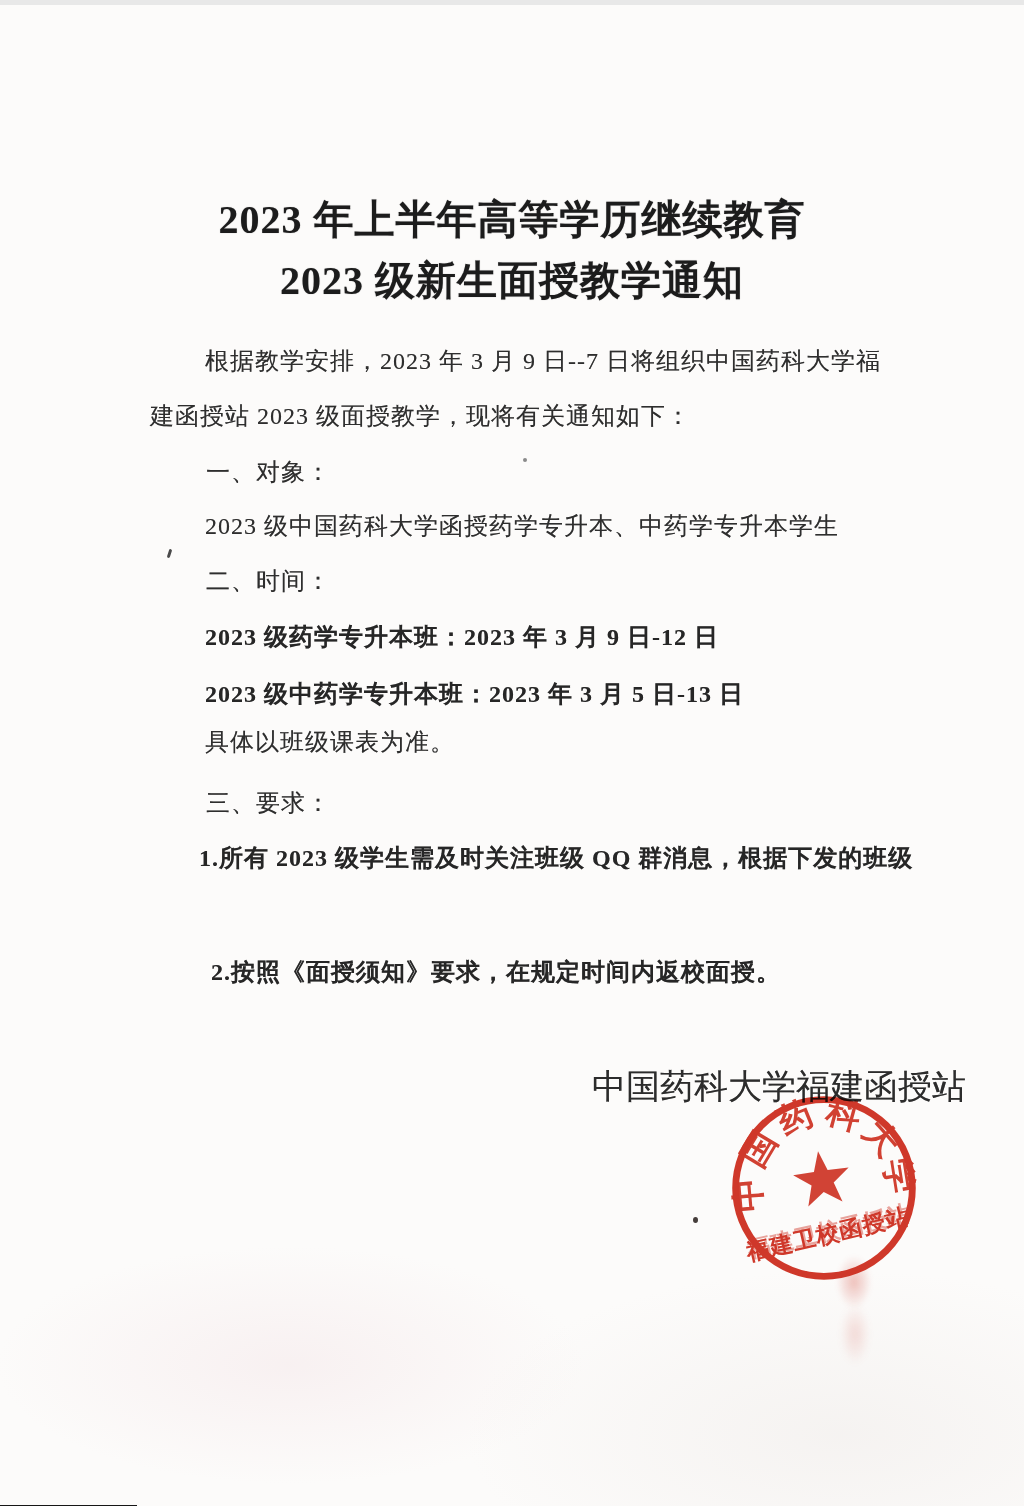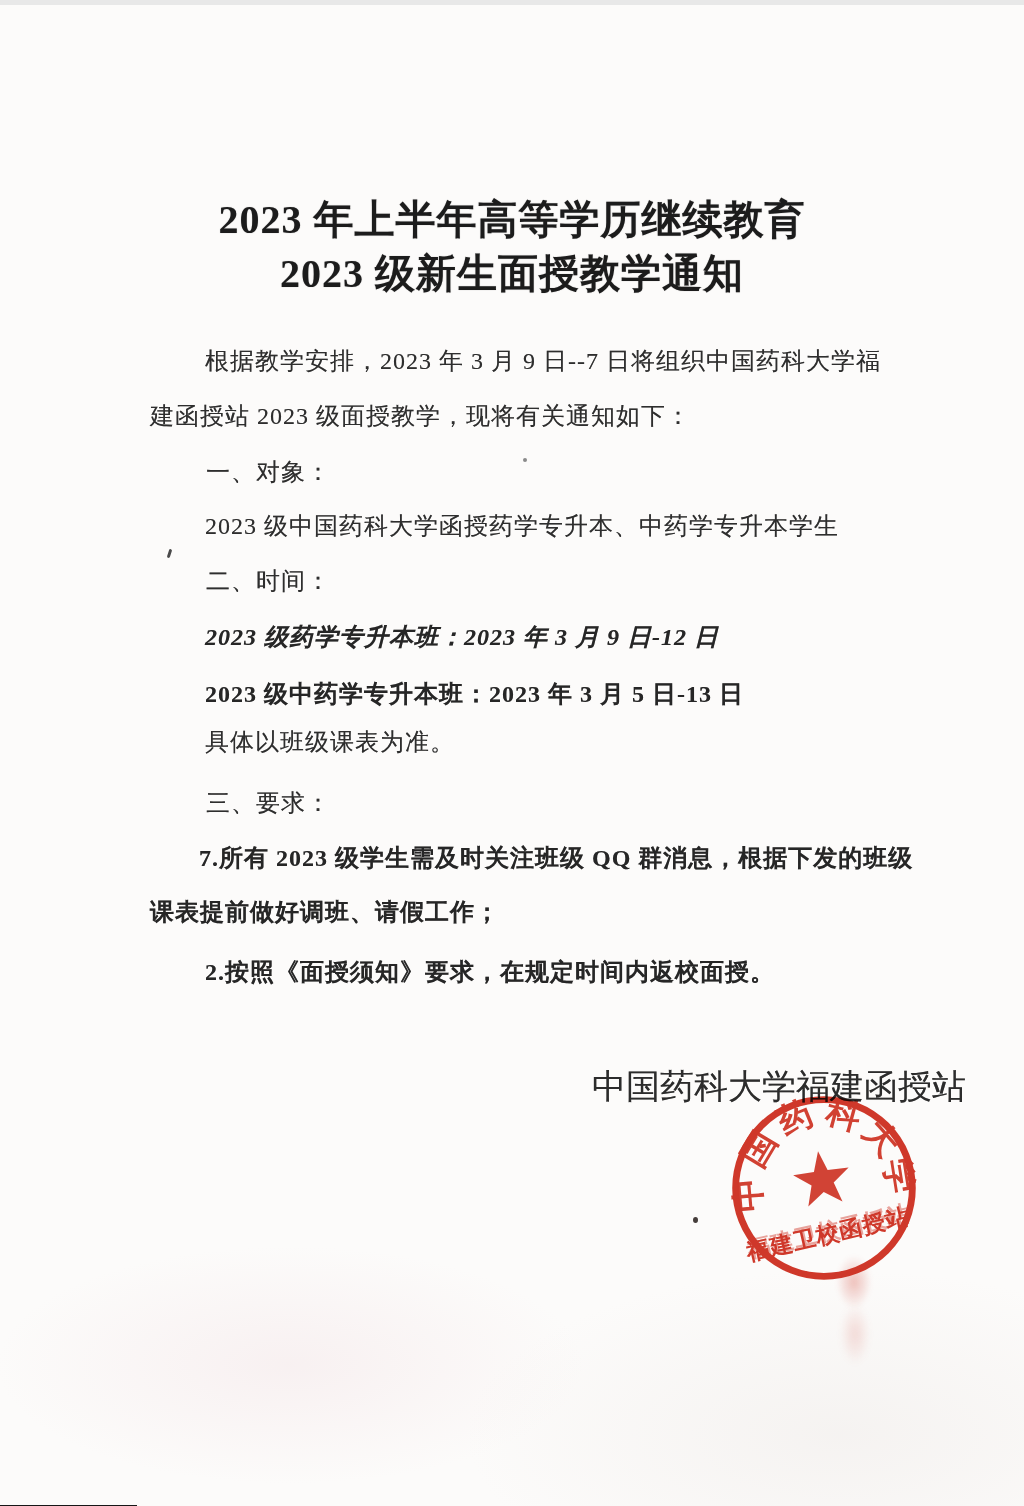--- a/index.html
+++ b/index.html
@@ -16,41 +16,41 @@
     color:#2e2e2e;
   }
   .title {
     position:absolute; left:0; width:100%;
     margin:0; text-align:center;
     font-size:40px; line-height:1.2; font-weight:bold;
     color:#1c1c1c; letter-spacing:1px;
     text-shadow:0 0 1px rgba(20,20,20,0.35);
   }
   .title-l1 { top:191px; }
-  .title-l2 { top:245px; }
+  .title-l2 { top:252px; }
   .line {
     position:absolute;
     font-size:24px; line-height:1.25;
     letter-spacing:1px; white-space:nowrap;
     color:#2e2e2e;
     text-shadow:0 0 0.6px rgba(40,40,40,0.45);
   }
   .bold { font-weight:bold; color:#262626; }
   .t0  { top:341px; left:205px; }
   .t1  { top:396px; left:150px; }
   .t2  { top:452px; left:206px;text-align:right; }
   .t3  { top:506px; left:205px; }
   .t4  { top:561px; left:206px; }
-  .t5  { top:617px; left:205px;font-style:italic; }
+  .t5  { top:617px; left:205px; }
   .t6  { top:674px; left:205px; }
   .t7  { top:722px; left:205px; }
   .t8  { top:783px; left:206px; }
   .t9  { top:838px; left:199px; }
   .t10 { top:892px; left:150px; }
-  .t11 { top:952px; left:205px; }
+  .t11 { top:952px; left:211px; }
   .sig {
     position:absolute; white-space:nowrap;
     color:#2c2c2c; text-shadow:0 0 0.6px rgba(40,40,40,0.45);
   }
   .sig-org  { top:1059px; left:592px; font-size:34px; }
   .sig-date { top:1119px; left:640px; font-size:25px; letter-spacing:1px; }
 
   
   .stamp {
     position:absolute; left:729px; top:1088px;
@@ -103,22 +103,21 @@
 
   <div class="line t0">根据教学安排，2023 年 3 月 9 日--7 日将组织中国药科大学福</div>
   <div class="line t1">建函授站 2023 级面授教学，现将有关通知如下：</div>
   <div class="line t2">一、对象：</div>
   <div class="line t3">2023 级中国药科大学函授药学专升本、中药学专升本学生</div>
   <div class="line t4">二、时间：</div>
   <div class="line t5 bold">2023 级药学专升本班：2023 年 3 月 9 日-12 日</div>
   <div class="line t6 bold">2023 级中药学专升本班：2023 年 3 月 5 日-13 日</div>
   <div class="line t7">具体以班级课表为准。</div>
   <div class="line t8">三、要求：</div>
-  <div class="line t9 bold">7.所有 2023 级学生需及时关注班级 QQ 群消息，根据下发的班级</div>
-  <div class="line t10 bold">课表提前做好调班、请假工作；</div>
+  <div class="line t9 bold">1.所有 2023 级学生需及时关注班级 QQ 群消息，根据下发的班级</div>
   <div class="line t11 bold">2.按照《面授须知》要求，在规定时间内返校面授。</div>
 
   <div class="sig sig-org">中国药科大学福建函授站</div>
 
   <svg class="stamp" viewBox="0 0 200 200" xmlns="http://www.w3.org/2000/svg">
     <circle class="ring" cx="100" cy="100" r="93" stroke="#cf2a1a"></circle>
     <path class="star" d="M93.7,61.3 L89.4,83.1 L67.5,86.6 L86.9,97.4 L83.5,119.4 L99.7,104.3 L119.5,114.3 L110.2,94.2 L125.9,78.4 L103.8,81.1 Z" fill="#cf2a1a"></path>
     <g>
       <text class="rc" x="20.3" y="107.0" transform="rotate(-95 20.3 107)" fill="#cf2a1a">中</text>
       <text class="rc" x="31.4" y="58.8" transform="rotate(-59 31.4 58.8)" fill="#cf2a1a">国</text>

